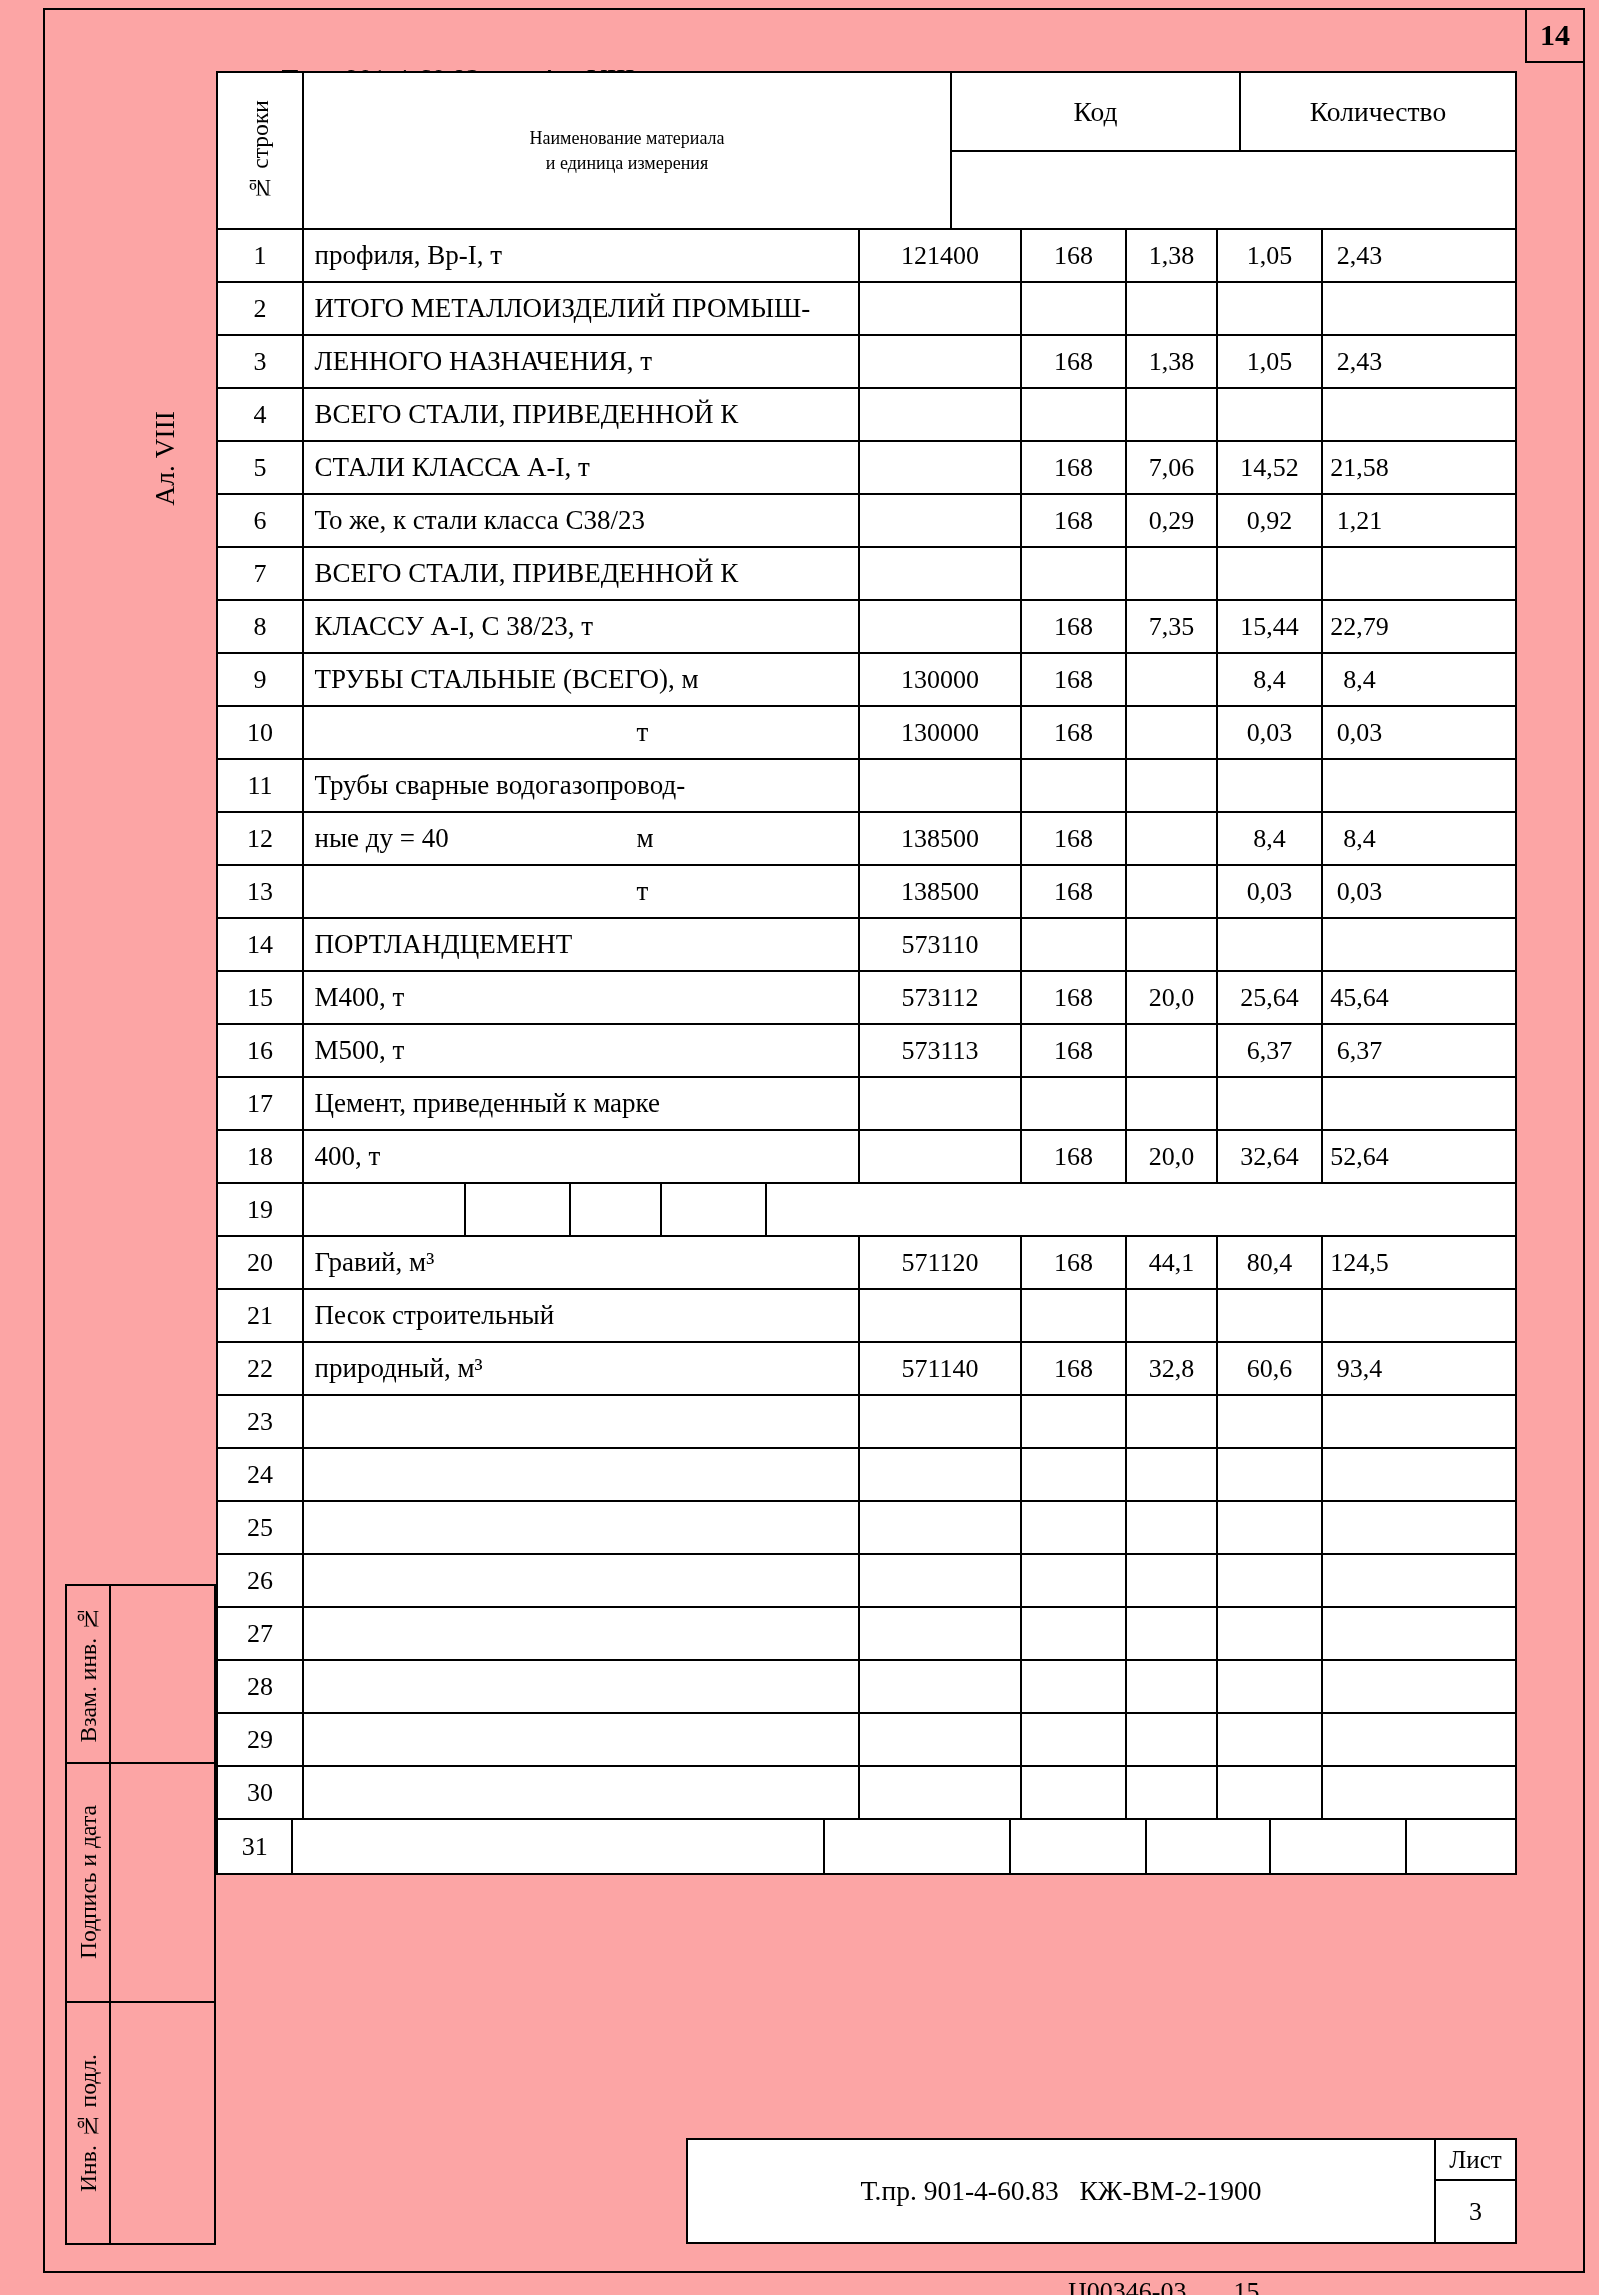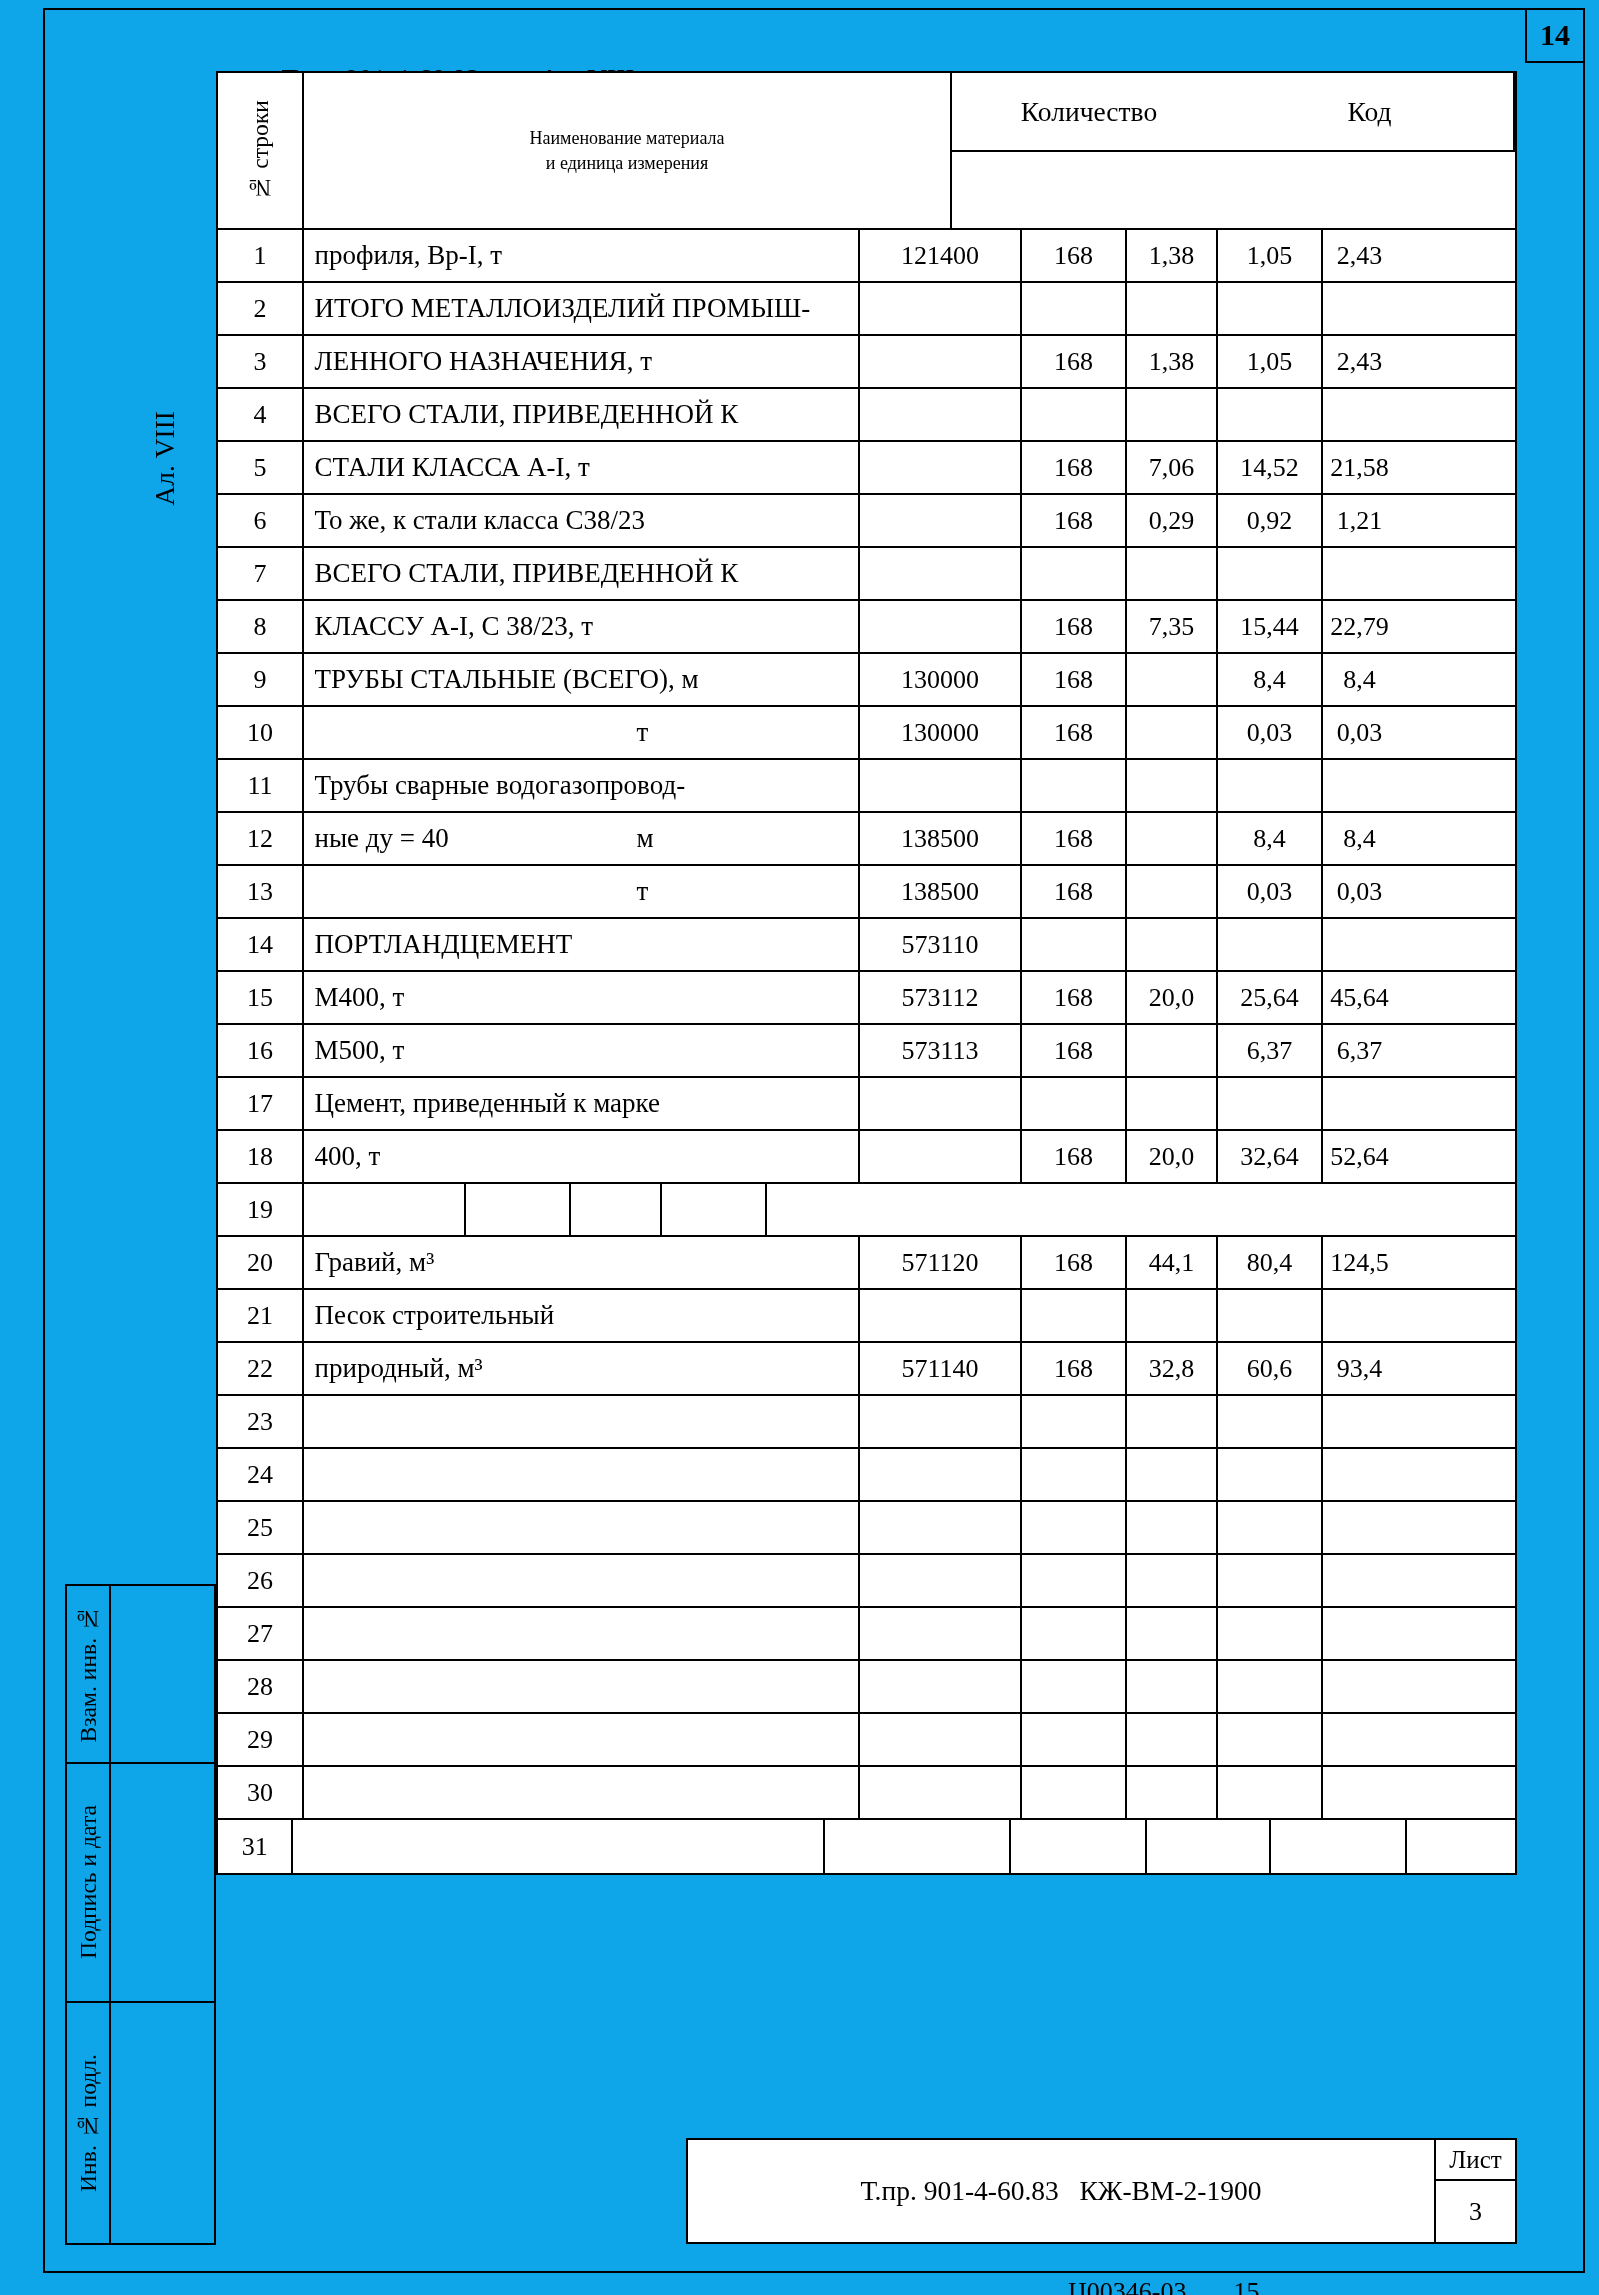--- a/index.html
+++ b/index.html
@@ -1,21 +1,21 @@
 <!DOCTYPE html>
 <html style="font-size:10.5px"><head>
 <meta charset="utf-8">
 <style>
   * { box-sizing: border-box; margin: 0; padding: 0; }
   html, body { background: #ffffff; }
   .page {
     position: relative;
     width: 1599px;
     height: 2295px;
-    background: #0ea5e9;
+    background: #fca5a5;
     color: #000;
     font-family: "Liberation Serif", "DejaVu Serif", serif;
     overflow: hidden;
   }
   .frame {
     position: absolute; left: 43px; top: 7.9px;
     width: 1542px; height: 2265px;
     border: 2px solid #000;
   }
   .pagenum {
@@ -130,22 +130,22 @@
     <div class="thead">
       <div class="hc0">
         <span class="rot">№ строки</span>
       </div>
       <div class="hc1">
         <div>Наименование материала</div>
         <div>и единица измерения</div>
       </div>
       <div class="hright">
         <div class="hgroups">
+          <div class="hg hg-kod">Код</div>
           <div class="hg hg-qty">Количество</div>
-          <div class="hg hg-kod">Код</div>
         </div>
       </div>
     </div>
     <div class="tbody">
     <div class="trow">
       <div class="c c0">1</div>
       <div class="c c1">
         <span class="nm">профиля, Вр-I, т</span>
         <span class="nm2"></span>
       </div>

